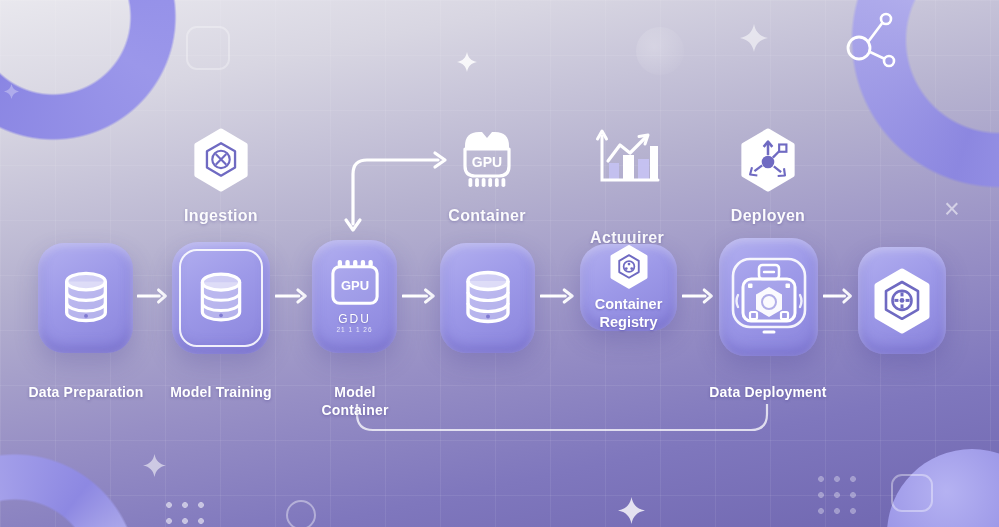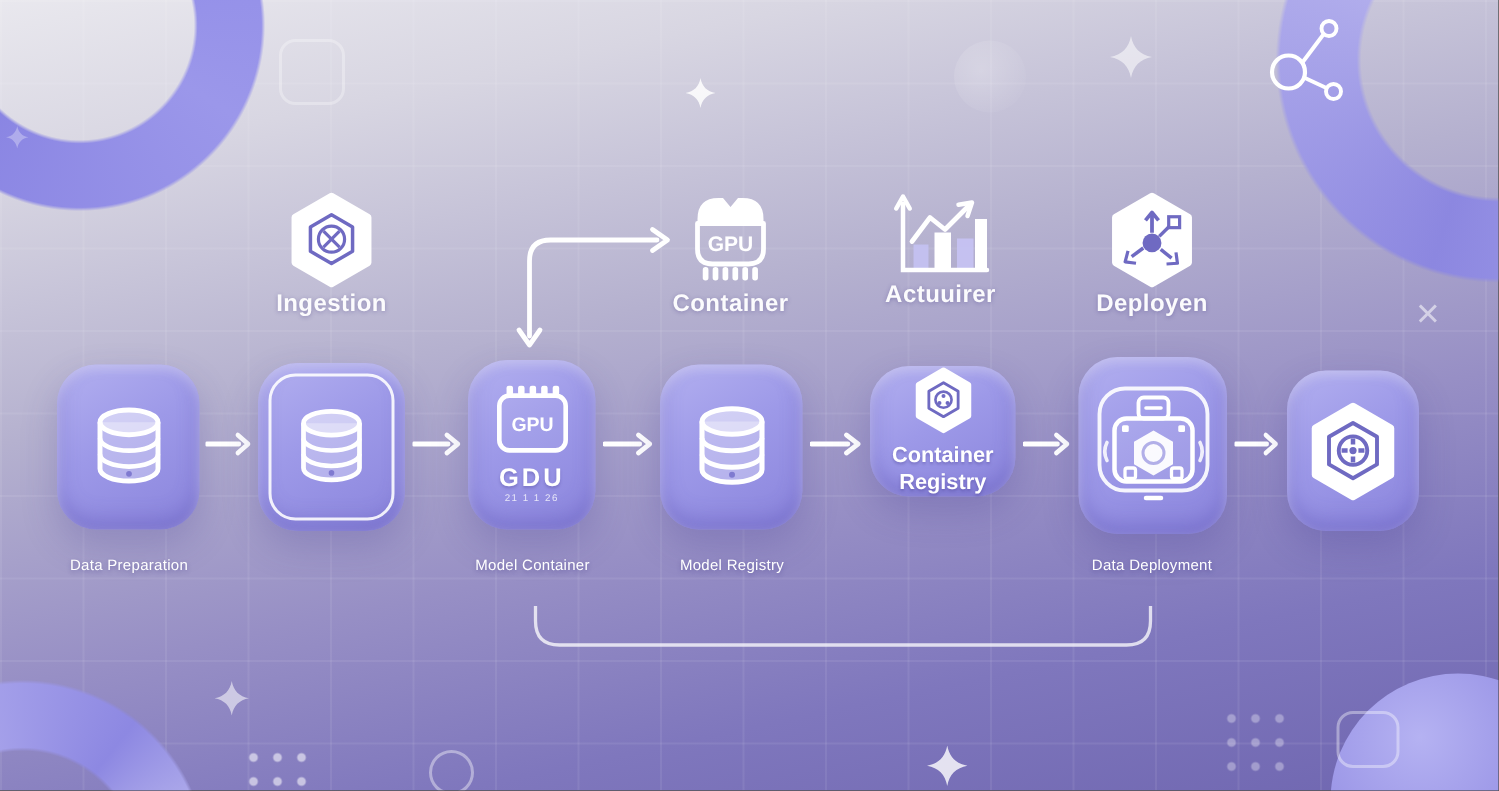--- a/index.html
+++ b/index.html
@@ -21,36 +21,36 @@
     mask:radial-gradient(closest-side, transparent 61%, #000 63%, #000 97%, transparent 99%);
   }
   .sq-outline{position:absolute;border:2px solid rgba(255,255,255,0.30);border-radius:11px;}
   .dots{position:absolute;background-image:radial-gradient(circle, rgba(255,255,255,0.55) 2.6px, transparent 3.2px);background-size:16px 16px;}
   .sparkle{position:absolute;}
   .closex{position:absolute;color:rgba(255,255,255,0.55);font-size:27px;font-weight:400;line-height:1;}
   .moon{position:absolute;border-radius:50%;background:radial-gradient(circle at 38% 42%, rgba(255,255,255,0.22), rgba(255,255,255,0.04) 72%);}
   .circle-outline{position:absolute;border:2.5px solid rgba(255,255,255,0.4);border-radius:50%;}
 
   .top-item{position:absolute;width:120px;display:flex;flex-direction:column;align-items:center;}
-  .top-label{margin-top:0;color:rgba(255,255,255,0.96);font-size:16px;font-weight:600;letter-spacing:.3px;text-shadow:0 1px 3px rgba(60,50,130,0.35);}
+  .top-label{margin-top:13px;color:rgba(255,255,255,0.96);font-size:16px;font-weight:600;letter-spacing:.3px;text-shadow:0 1px 3px rgba(60,50,130,0.35);}
 
   .tile{
     position:absolute;border-radius:26px;
     background:linear-gradient(150deg,#b3b0f0 0%,#9d99e8 45%,#8a84dc 100%);
     box-shadow:inset 0 3px 8px rgba(255,255,255,0.35), inset 0 -6px 14px rgba(80,70,170,0.35), 0 10px 24px rgba(60,50,140,0.22);
     display:flex;align-items:center;justify-content:center;
   }
   .tile-col{flex-direction:column;}
   .frame{position:absolute;inset:7px;border:2.5px solid rgba(255,255,255,0.88);border-radius:18px;}
   .node-label{
-    position:absolute;color:#fff;font-size:10px;font-weight:400;line-height:1.3;
-    text-align:center;letter-spacing:.2px;text-shadow:0 1px 3px rgba(60,50,130,0.38);
+    position:absolute;color:#fff;font-size:14px;font-weight:700;line-height:1.3;
+    text-align:center;letter-spacing:.2px;text-shadow:0 1px 3px rgba(60,50,130,0.38);margin-top:12px;
   }
   .inner-label{color:#fff;font-size:14.5px;font-weight:700;line-height:1.25;text-align:center;margin-top:5px;text-shadow:0 1px 2px rgba(60,50,130,0.35);width:86px;}
-  .chip-sub{color:#fff;font-size:17px;font-weight:700;letter-spacing:2px;margin-top:2px;text-shadow:0 1px 2px rgba(60,50,130,0.3);text-align:right;}
+  .chip-sub{color:#fff;font-size:12px;font-weight:400;letter-spacing:2px;margin-top:2px;text-shadow:0 1px 2px rgba(60,50,130,0.3);text-align:right;}
   .chip-fine{color:rgba(255,255,255,0.8);font-size:6.5px;letter-spacing:1px;margin-top:0px;}
   .flow-arrow{position:absolute;top:288px;height:16px;}
   svg{display:block;}
 </style>
 </head>
 <body>
 
 <div class="stage">
   <div class="grid"></div>
 
@@ -111,21 +111,21 @@
       <rect x="13.5" y="54" width="3.8" height="9" rx="1.8" fill="#fff"></rect>
       <rect x="20.1" y="54" width="3.8" height="9" rx="1.8" fill="#fff"></rect>
       <rect x="26.7" y="54" width="3.8" height="9" rx="1.8" fill="#fff"></rect>
       <rect x="33.3" y="54" width="3.8" height="9" rx="1.8" fill="#fff"></rect>
       <rect x="39.9" y="54" width="3.8" height="9" rx="1.8" fill="#fff"></rect>
       <rect x="46.5" y="54" width="3.8" height="9" rx="1.8" fill="#fff"></rect>
     </svg>
     <div class="top-label">Container</div>
   </div>
 
-  <div class="top-item" style="left:567px;top:126px;">
+  <div class="top-item" style="left:567px;top:126px;gap:28px;">
     <svg width="70" height="62" viewBox="0 0 70 62">
       <rect x="17" y="37" width="10" height="17" fill="#c6c3f4" opacity="0.85"></rect>
       <rect x="31" y="29" width="11" height="25" fill="#fff"></rect>
       <rect x="46" y="33" width="11" height="21" fill="#c6c3f4" opacity="0.9"></rect>
       <rect x="58" y="20" width="8" height="34" fill="#fff"></rect>
       <path d="M10 10 L10 54 L66 54" fill="none" stroke="#fff" stroke-width="3" stroke-linecap="round"></path>
       <path d="M5.5 13 L10 5 L14.5 13" fill="none" stroke="#fff" stroke-width="3" stroke-linecap="round" stroke-linejoin="round"></path>
       <path d="M16 35 L28 19 L38 27 L55 10" fill="none" stroke="#fff" stroke-width="3.2" stroke-linecap="round" stroke-linejoin="round"></path>
       <path d="M47 10.5 L56 9 L53 18" fill="none" stroke="#fff" stroke-width="3" stroke-linecap="round" stroke-linejoin="round"></path>
     </svg>
@@ -177,20 +177,21 @@
   <div class="tile" style="left:172px;top:242px;width:98px;height:112px;">
     <div class="frame"></div>
     <svg width="60" height="56" viewBox="0 0 64 60">
       <path d="M12 13 L12 45 A20 8.5 0 0 0 52 45 L52 13" fill="rgba(255,255,255,0.30)" stroke="#fff" stroke-width="3.4" stroke-linejoin="round"></path>
       <ellipse cx="32" cy="13" rx="20" ry="8.5" fill="rgba(255,255,255,0.5)" stroke="#fff" stroke-width="3.4"></ellipse>
       <path d="M12 24 A20 8.5 0 0 0 52 24" fill="none" stroke="#fff" stroke-width="3.2"></path>
       <path d="M12 35 A20 8.5 0 0 0 52 35" fill="none" stroke="#fff" stroke-width="3.2"></path>
       <circle cx="32" cy="48.5" r="2" fill="#7f7ad0"></circle>
     </svg>
   </div>
+  <div class="node-label" style="left:143px;top:371px;width:156px;">Model Training</div>
 
   <svg class="flow-arrow" style="left:275px;width:33px;" viewBox="0 0 36 16" preserveAspectRatio="none">
     <line x1="1" y1="8" x2="26" y2="8" stroke="#fff" stroke-width="3.2" stroke-linecap="round"></line>
     <path d="M25 2 L33 8 L25 14" fill="none" stroke="#fff" stroke-width="3.2" stroke-linecap="round" stroke-linejoin="round"></path>
   </svg>
 
   <div class="tile tile-col" style="left:312px;top:240px;width:85px;height:113px;">
     <svg width="58" height="50" viewBox="0 0 60 52">
       <rect x="12" y="0" width="4.5" height="7" rx="2" fill="#fff"></rect>
       <rect x="20" y="0" width="4.5" height="7" rx="2" fill="#fff"></rect>
@@ -212,21 +213,20 @@
 
   <div class="tile" style="left:440px;top:243px;width:95px;height:110px;">
     <svg width="64" height="60" viewBox="0 0 64 60">
       <path d="M12 13 L12 45 A20 8.5 0 0 0 52 45 L52 13" fill="rgba(255,255,255,0.30)" stroke="#fff" stroke-width="3.4" stroke-linejoin="round"></path>
       <ellipse cx="32" cy="13" rx="20" ry="8.5" fill="rgba(255,255,255,0.5)" stroke="#fff" stroke-width="3.4"></ellipse>
       <path d="M12 24 A20 8.5 0 0 0 52 24" fill="none" stroke="#fff" stroke-width="3.2"></path>
       <path d="M12 35 A20 8.5 0 0 0 52 35" fill="none" stroke="#fff" stroke-width="3.2"></path>
       <circle cx="32" cy="48.5" r="2" fill="#7f7ad0"></circle>
     </svg>
   </div>
-  <div class="node-label" style="left:408px;top:371px;width:160px;">Model Registry</div>
 
   <svg class="flow-arrow" style="left:540px;width:35px;" viewBox="0 0 36 16" preserveAspectRatio="none">
     <line x1="1" y1="8" x2="26" y2="8" stroke="#fff" stroke-width="3.2" stroke-linecap="round"></line>
     <path d="M25 2 L33 8 L25 14" fill="none" stroke="#fff" stroke-width="3.2" stroke-linecap="round" stroke-linejoin="round"></path>
   </svg>
 
   <div class="tile tile-col" style="left:580px;top:244px;width:97px;height:87px;">
     <svg width="46" height="50" viewBox="0 0 64 68">
       <path d="M32 4 L57 18.5 L57 49.5 L32 64 L7 49.5 L7 18.5 Z" fill="#fff" stroke="#fff" stroke-width="5" stroke-linejoin="round"></path>
       <path d="M32 16.6 L46.5 25 L46.5 41.8 L32 50.2 L17.5 41.8 L17.5 25 Z" fill="none" stroke="#6f6ac2" stroke-width="2.8" stroke-linejoin="round"></path>

